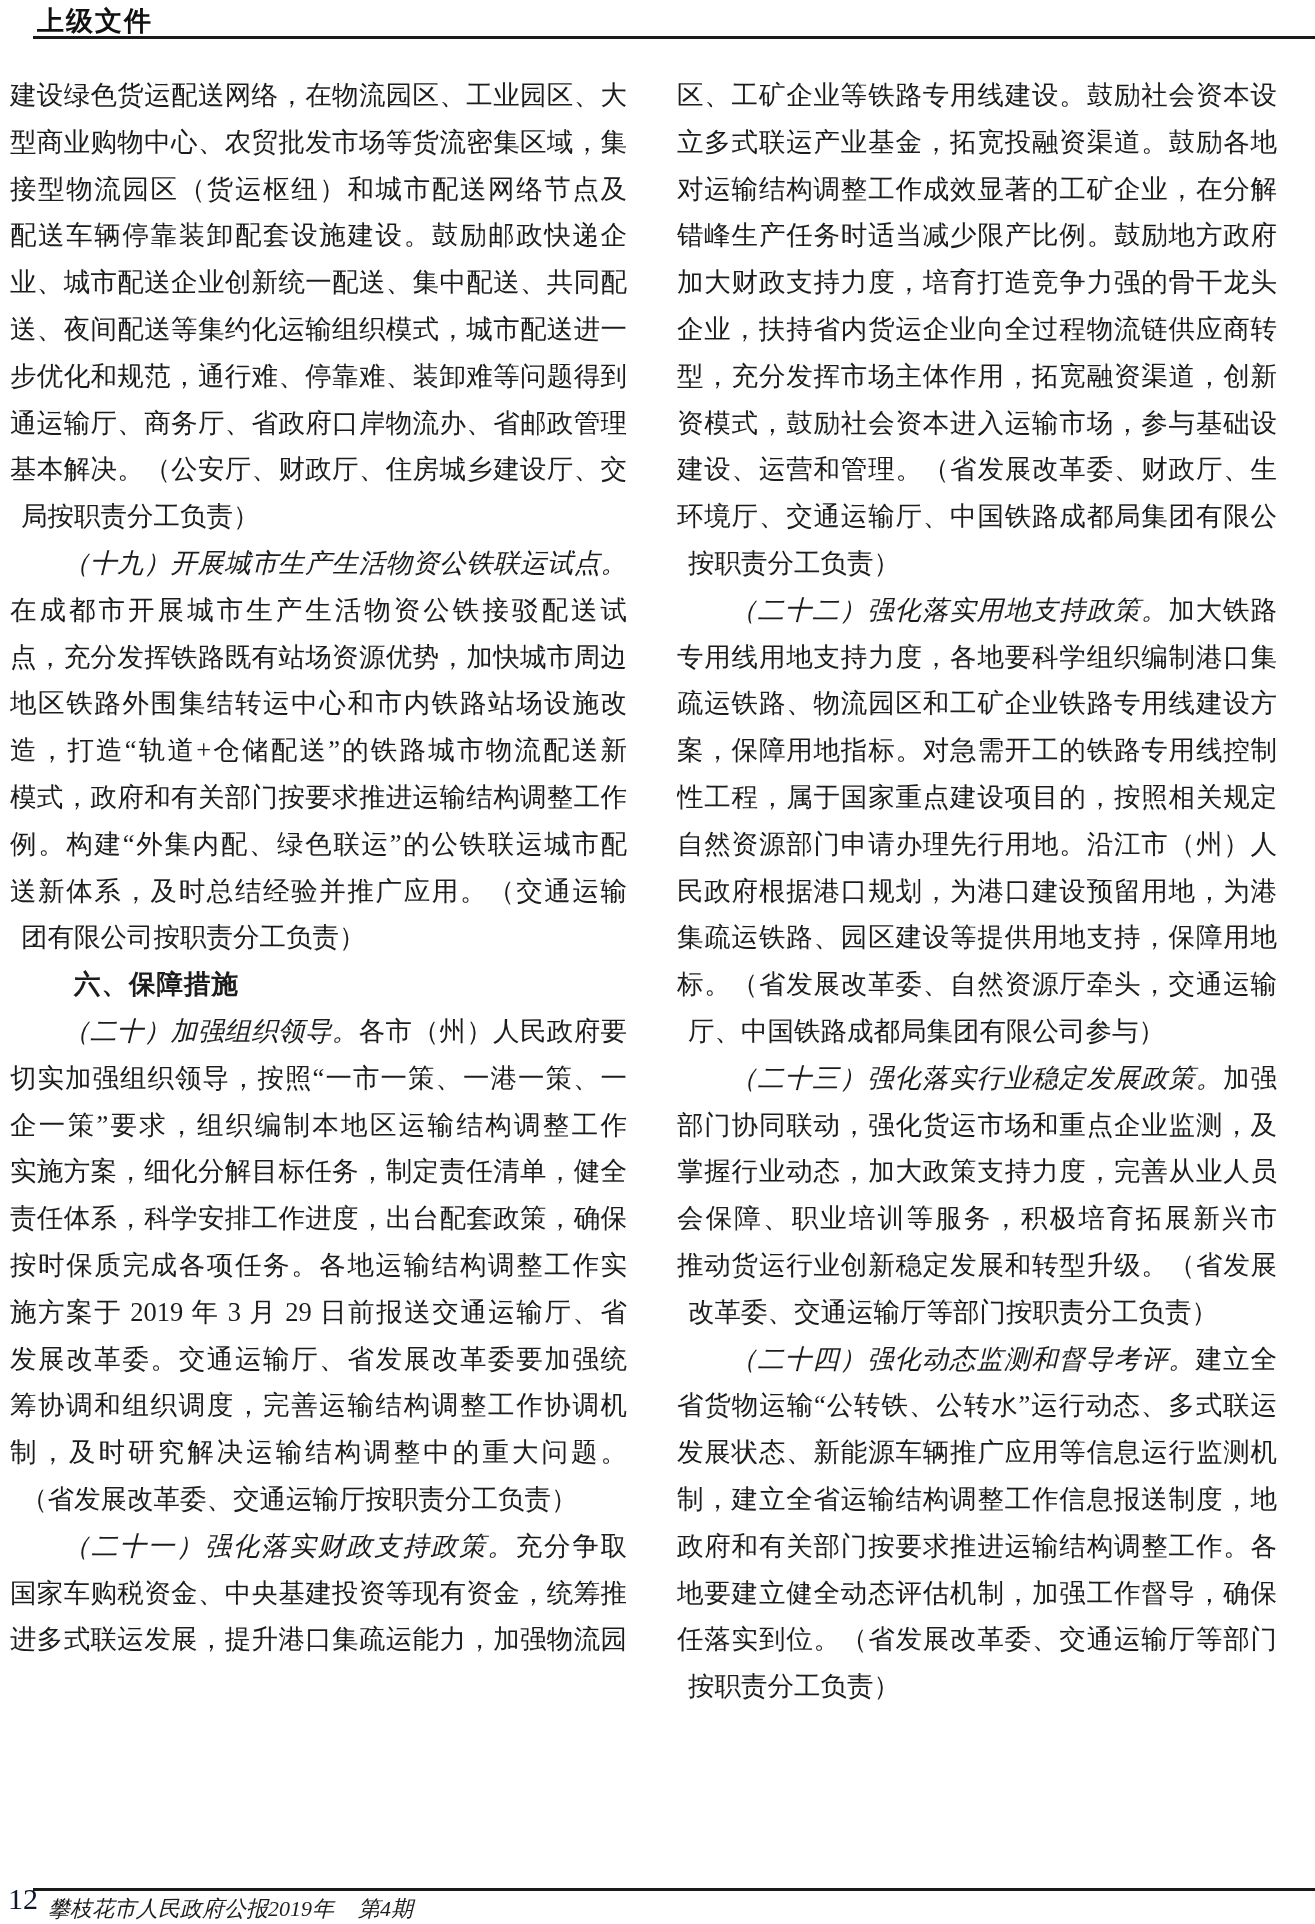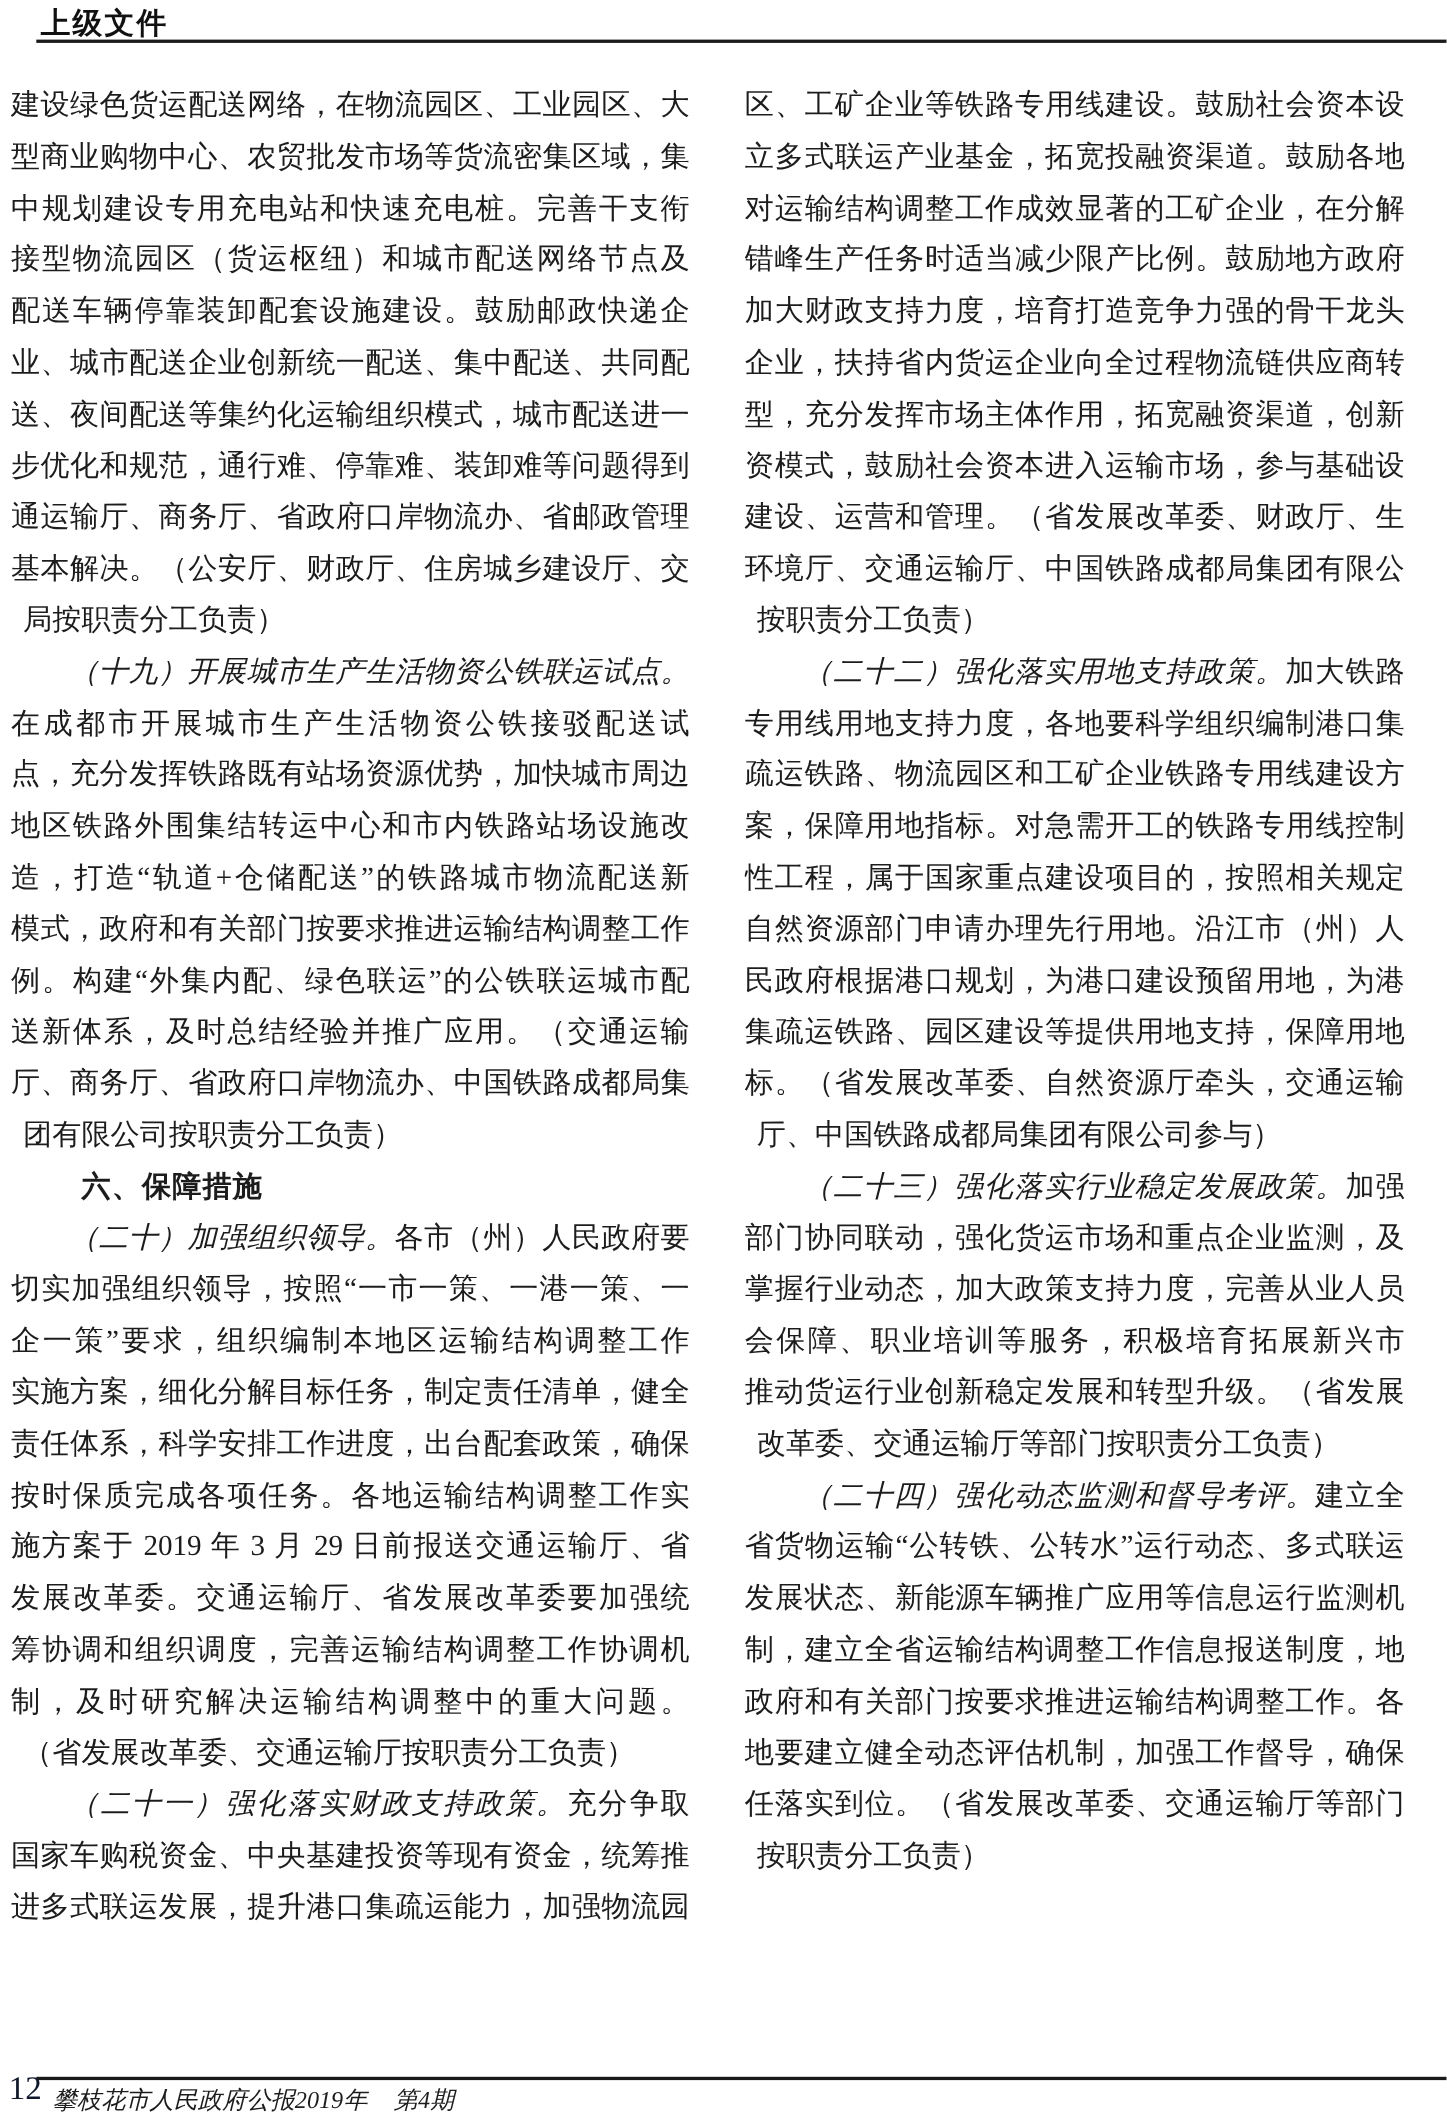--- a/index.html
+++ b/index.html
@@ -54,38 +54,36 @@
 </style>
 </head>
 <body>
 
 <div class="header-title">上级文件</div>
 <div class="header-rule"></div>
 
 <div class="col col-left" id="col-left">
     <div class="line"><span class="seg-song">建设绿色货运配送网络，在物流园区、工业园区、大</span></div>
     <div class="line"><span class="seg-song">型商业购物中心、农贸批发市场等货流密集区域，集</span></div>
-    <div class="line"><span class="seg-song">中规划建设专用充电站和快速充电桩。完善干支衔</span></div>
     <div class="line"><span class="seg-song">接型物流园区（货运枢纽）和城市配送网络节点及</span></div>
     <div class="line"><span class="seg-song">配送车辆停靠装卸配套设施建设。鼓励邮政快递企</span></div>
     <div class="line"><span class="seg-song">业、城市配送企业创新统一配送、集中配送、共同配</span></div>
     <div class="line"><span class="seg-song">送、夜间配送等集约化运输组织模式，城市配送进一</span></div>
     <div class="line"><span class="seg-song">步优化和规范，通行难、停靠难、装卸难等问题得到</span></div>
     <div class="line"><span class="seg-song">通运输厅、商务厅、省政府口岸物流办、省邮政管理</span></div>
     <div class="line"><span class="seg-song">基本解决。（公安厅、财政厅、住房城乡建设厅、交</span></div>
     <div class="line short"><span class="seg-song">局按职责分工负责）</span></div>
     <div class="line indent"><span class="seg-kai">（十九）开展城市生产生活物资公铁联运试点。</span></div>
     <div class="line"><span class="seg-song">在成都市开展城市生产生活物资公铁接驳配送试</span></div>
     <div class="line"><span class="seg-song">点，充分发挥铁路既有站场资源优势，加快城市周边</span></div>
     <div class="line"><span class="seg-song">地区铁路外围集结转运中心和市内铁路站场设施改</span></div>
     <div class="line"><span class="seg-song">造，打造“轨道+仓储配送”的铁路城市物流配送新</span></div>
     <div class="line"><span class="seg-song">模式，政府和有关部门按要求推进运输结构调整工作</span></div>
     <div class="line"><span class="seg-song">例。构建“外集内配、绿色联运”的公铁联运城市配</span></div>
     <div class="line"><span class="seg-song">送新体系，及时总结经验并推广应用。（交通运输</span></div>
-    <div class="line"><span class="seg-song">厅、商务厅、省政府口岸物流办、中国铁路成都局集</span></div>
     <div class="line short"><span class="seg-song">团有限公司按职责分工负责）</span></div>
     <div class="line indent short"><span class="seg-hei">六、保障措施</span></div>
     <div class="line indent"><span class="seg-kai">（二十）加强组织领导。</span><span class="seg-song">各市（州）人民政府要</span></div>
     <div class="line"><span class="seg-song">切实加强组织领导，按照“一市一策、一港一策、一</span></div>
     <div class="line"><span class="seg-song">企一策”要求，组织编制本地区运输结构调整工作</span></div>
     <div class="line"><span class="seg-song">实施方案，细化分解目标任务，制定责任清单，健全</span></div>
     <div class="line"><span class="seg-song">责任体系，科学安排工作进度，出台配套政策，确保</span></div>
     <div class="line"><span class="seg-song">按时保质完成各项任务。各地运输结构调整工作实</span></div>
     <div class="line"><span class="seg-song">施方案于 2019 年 3 月 29 日前报送交通运输厅、省</span></div>
     <div class="line"><span class="seg-song">发展改革委。交通运输厅、省发展改革委要加强统</span></div>

